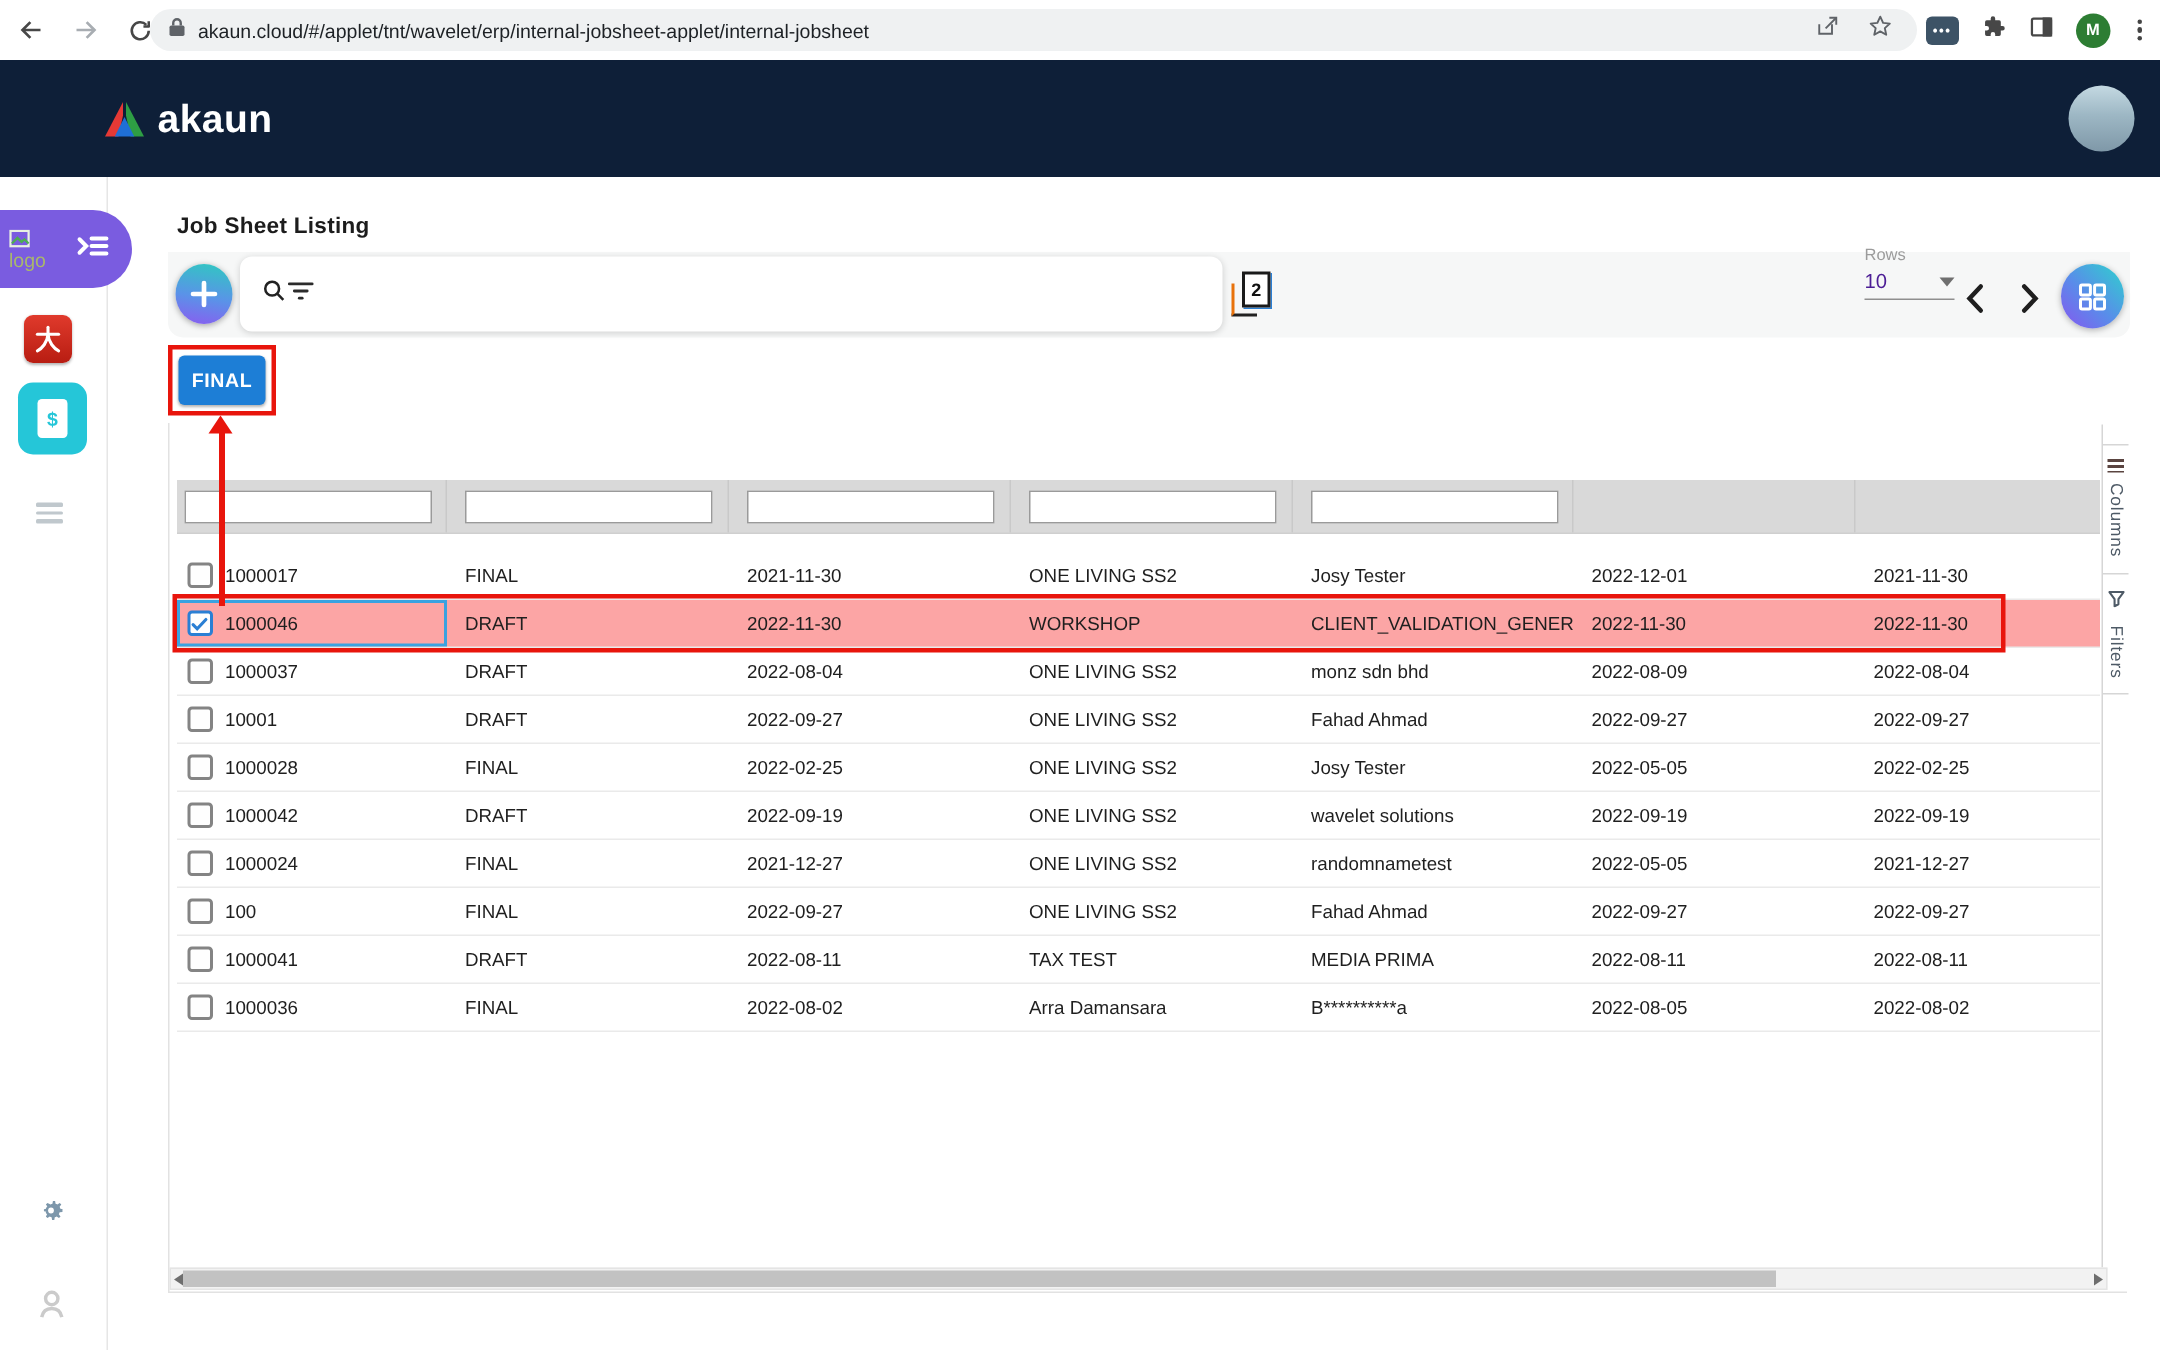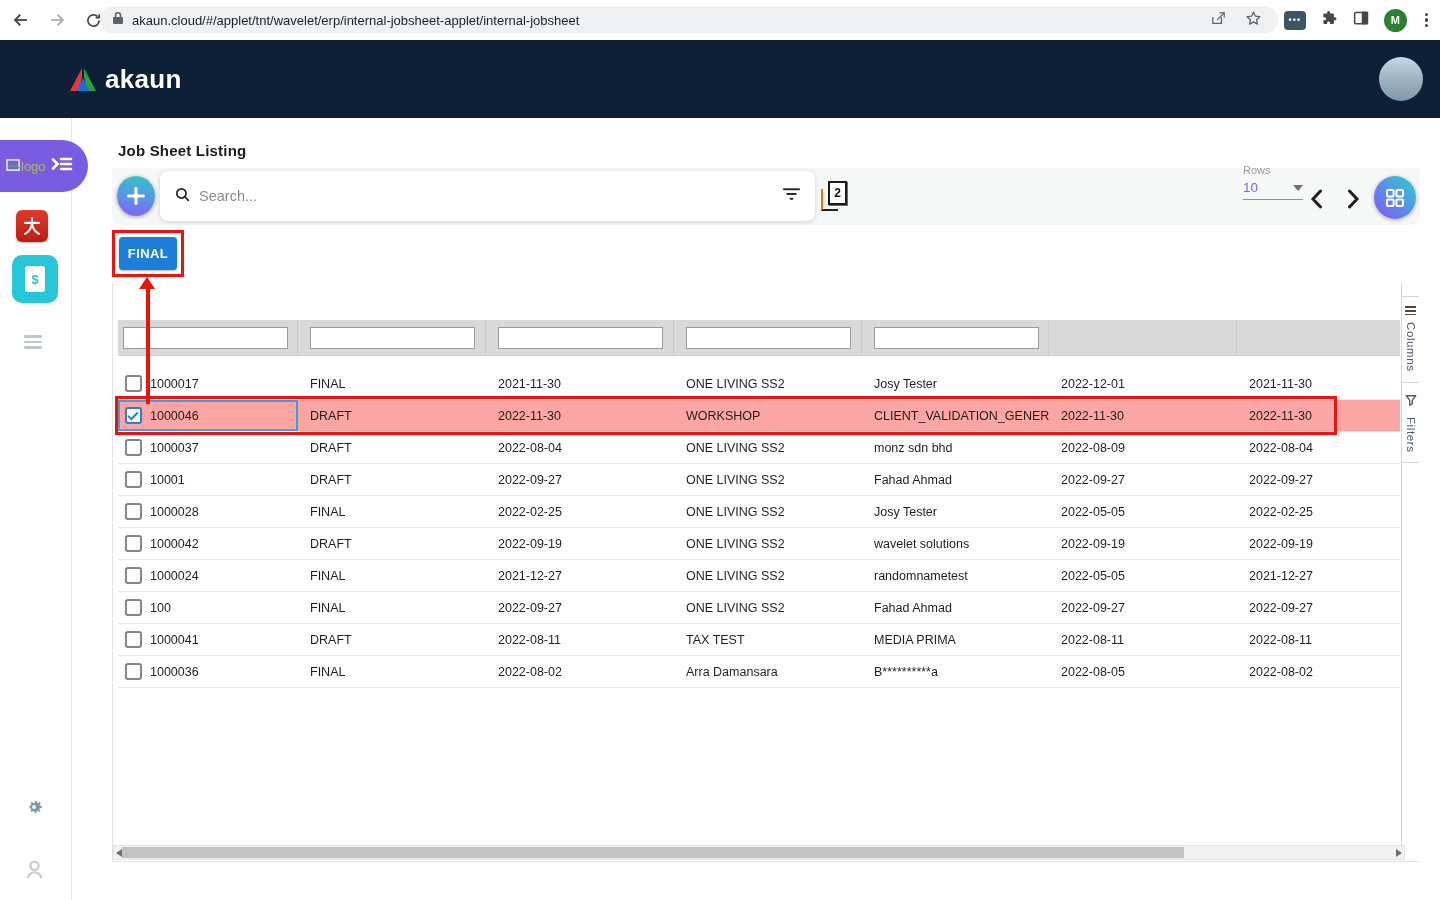--- a/index.html
+++ b/index.html
@@ -23,21 +23,21 @@
   .appbar { position:absolute; left:0; top:40px; width:1440px; height:78px; background:#0e1f38; display:flex; align-items:center; }
   .brand { display:flex; align-items:center; gap:7px; margin-left:68px; }
   .brand-text { color:#fff; font-size:26px; font-weight:bold; letter-spacing:.3px; }
   .avatar { position:absolute; right:17px; top:17px; width:44px; height:44px; border-radius:50%;
             background:linear-gradient(180deg,#c4d9e2 0%,#9db7c4 45%,#7f98a8 100%); }
 
   
   .sidebar { position:absolute; left:0; top:118px; width:72px; height:782px; background:#fff; border-right:1px solid #e6e6e6; }
   .logo-pill { position:absolute; left:0; top:22px; width:88px; height:52px; background:#7a5ce0; border-radius:0 26px 26px 0;
                display:flex; align-items:center; justify-content:space-between; padding:0 14px 0 6px; }
-  .logo-broken { display:flex; line-height:1; }
+  .logo-broken { display:flex; flex-direction:column; line-height:1; }
   .logo-broken .word { color:#a9b86b; font-size:13px; margin-top:1px; }
   .side-app { position:absolute; display:flex; align-items:center; justify-content:center; }
   .app-red { left:16px; top:92px; width:32px; height:32px; border-radius:6px; background:linear-gradient(180deg,#e03a2c,#b81d12); box-shadow:0 1px 2px rgba(0,0,0,.3); }
   .app-cyan { left:12px; top:137px; width:46px; height:48px; border-radius:10px; background:#25c6d8; }
   .doc-sq { width:20px; height:26px; background:#fff; border-radius:3px; color:#25c6d8; font-size:13px; font-weight:bold; display:flex; align-items:center; justify-content:center; }
   .app-list { left:24px; top:215px; width:22px; height:18px; flex-direction:column; gap:3px; align-items:flex-start !important; }
   .app-list i { display:block; height:2.4px; background:#c0c8cd; border-radius:1px; }
   .side-gear { position:absolute; left:23px; top:678px; }
   .side-person { position:absolute; left:23px; top:740px; }
 
@@ -51,21 +51,21 @@
                 box-shadow:0 1px 5px rgba(0,0,0,.16); display:flex; align-items:center; padding:0 14px; }
   .search-box input { border:none; outline:none; flex:1; font-size:14.5px; color:#333; margin-left:8px; font-family:"Liberation Sans",sans-serif; background:transparent; }
   .search-box input::placeholder { color:#8a8a8a; }
   .pages-ico { position:absolute; left:821px; top:181px; width:26px; height:30px; }
   .pages-ico .back { position:absolute; left:0; bottom:0; width:17px; height:22px; border-left:2.5px solid #e8720c; border-bottom:2.5px solid #222; }
   .pages-ico .front { position:absolute; right:0; top:0; width:19px; height:24px; border:2.5px solid #1a1a1a; background:#fff;
                       display:flex; align-items:center; justify-content:center; font-size:12px; font-weight:bold; color:#111; box-shadow:1px 1px 0 #2a7fd4; }
   .rows-ctl { position:absolute; left:1243px; top:164px; }
   .rows-label { font-size:11px; color:#9b9b9b; }
   .rows-value { display:flex; align-items:center; width:60px; justify-content:space-between; margin-top:4px; padding-bottom:4px; border-bottom:1px solid #8f8f8f; }
-  .rows-value span { font-size:13.5px; color:#8b5cf6; }
+  .rows-value span { font-size:13.5px; color:#4c1d95; }
   .caret-down { width:0; height:0; border-left:5px solid transparent; border-right:5px solid transparent; border-top:6px solid #6f6f6f; }
   .pg-btn { position:absolute; top:186px; width:26px; height:26px; display:flex; align-items:center; justify-content:center; }
   .pg-prev { left:1303px; } .pg-next { left:1340px; }
   .grid-btn { position:absolute; left:1374px; top:176px; width:42px; height:43px; border-radius:50%;
               background:linear-gradient(225deg,#2ed2cd 0%,#5a8bea 55%,#8756ef 100%); box-shadow:0 1px 4px rgba(0,0,0,.3);
               display:flex; align-items:center; justify-content:center; }
 
   
   .final-wrap { position:absolute; left:112px; top:230px; width:72px; height:47px; border:3px solid #e8150c; display:flex; align-items:center; justify-content:center; z-index:8; }
   .final-btn { width:58px; height:33px; background:#1d7ed6; border-radius:4px; color:#fff; font-size:13px; font-weight:bold; letter-spacing:.4px;
@@ -255,21 +255,20 @@
       </svg>
   </div>
 
   <div class="search-box">
     <span>
       <svg width="17" height="17" viewBox="0 0 24 24" fill="none" stroke="#222" stroke-width="2.4">
           <circle cx="10.5" cy="10.5" r="6.5"></circle>
           <path d="M15.5 15.5L21 21"></path>
         </svg>
     </span>
-    <input type="text" placeholder="Search..." style="">
     <span>
       <svg width="19" height="16" viewBox="0 0 20 16" stroke="#2b2b2b" stroke-width="2" stroke-linecap="round">
           <path d="M2 3h16"></path>
           <path d="M5.5 8h9"></path>
           <path d="M9 13h2"></path>
         </svg>
     </span>
   </div>
 
   <div class="pages-ico">

